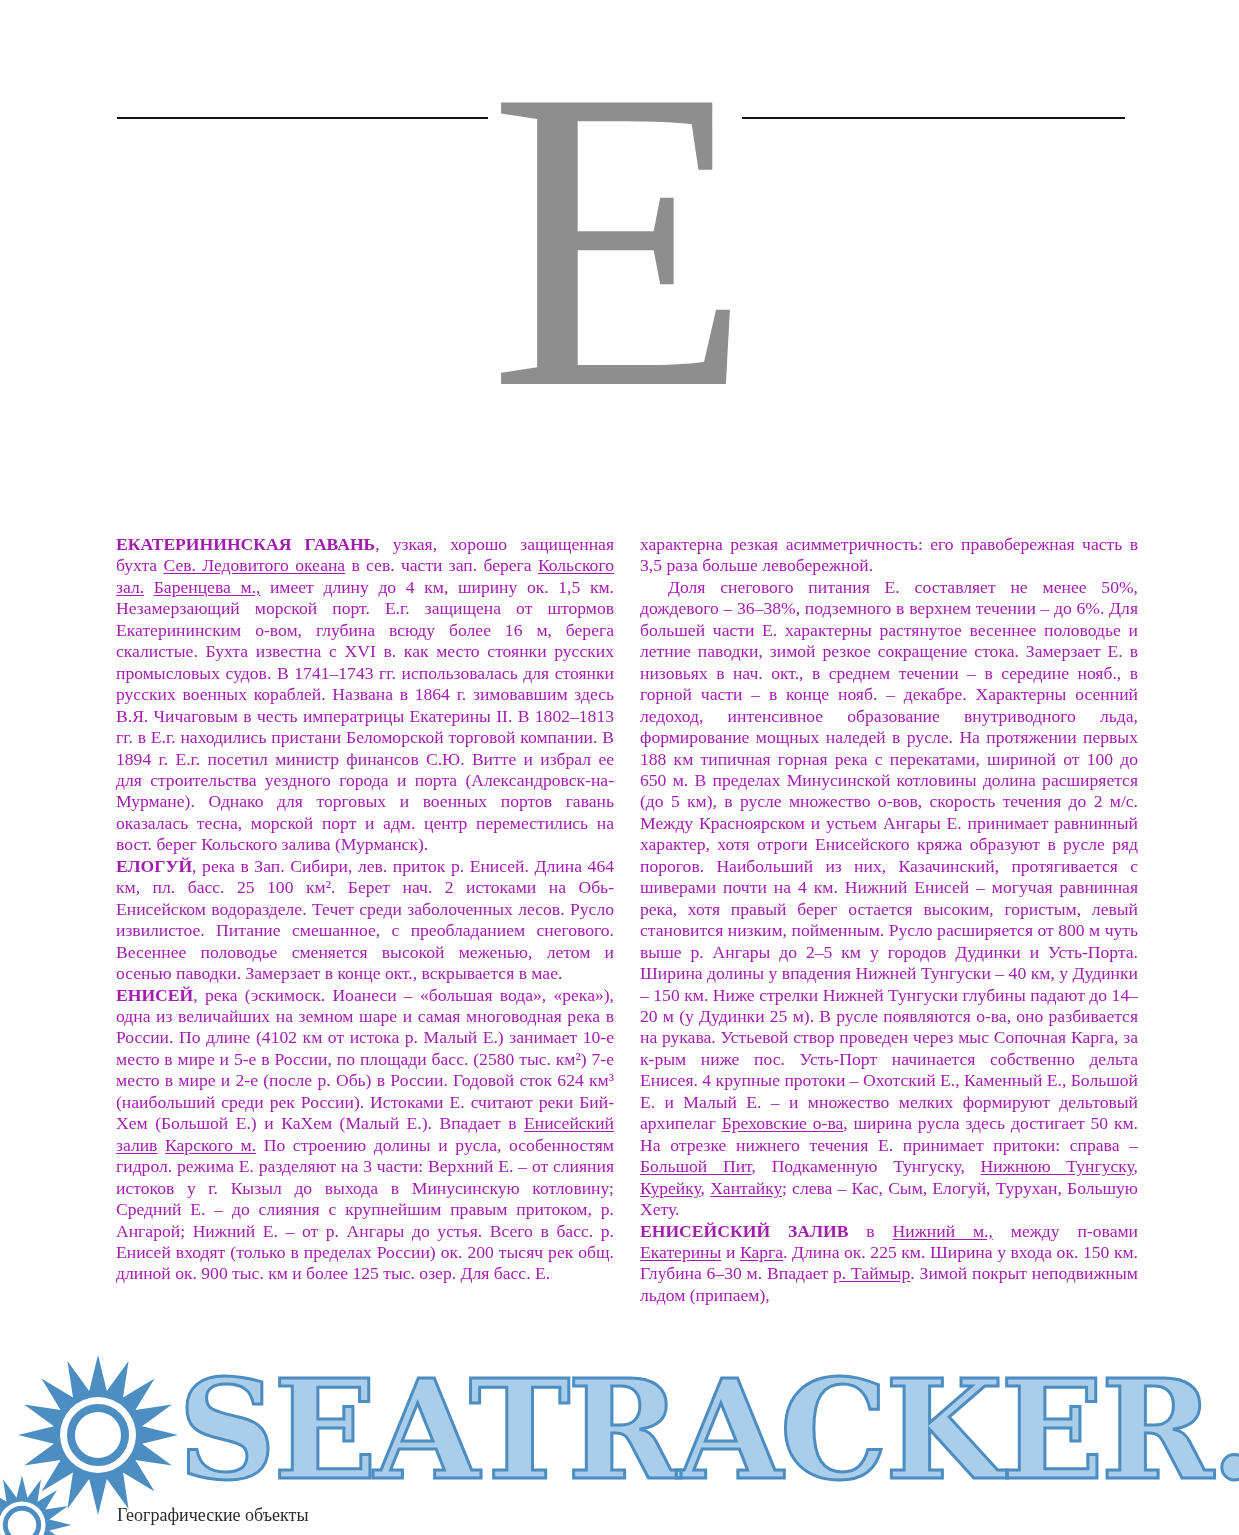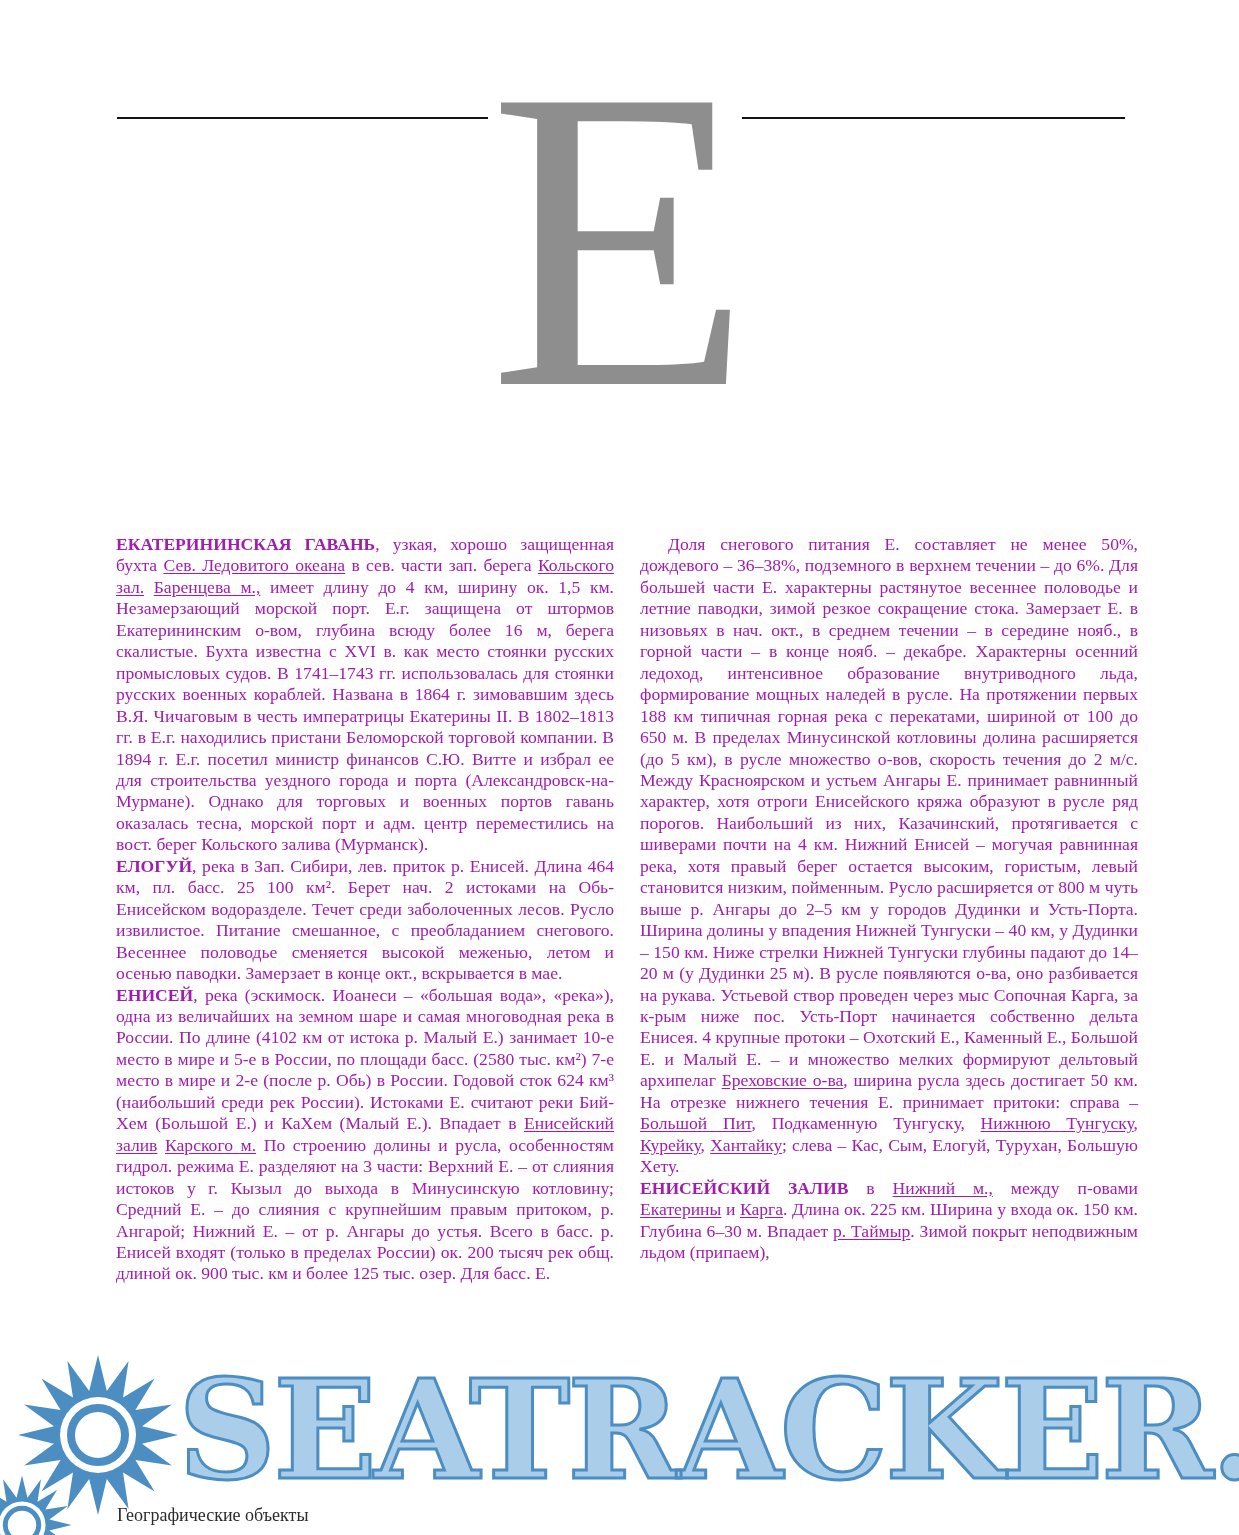--- a/index.html
+++ b/index.html
@@ -87,20 +87,21 @@
 
   <div class="section-letter">Е</div>
 
   <div class="column left" id="col-left">
       <p class="para"><span class="b">ЕКАТЕРИНИНСКАЯ ГАВАНЬ</span><span>, узкая, хорошо защищенная бухта </span><span class="u">Сев. Ледовитого океана</span><span> в сев. части зап. берега </span><span class="u">Кольского зал.</span><span> </span><span class="u">Баренцева м.,</span><span> имеет длину до 4 км, ширину ок. 1,5 км. Незамерзающий морской порт. Е.г. защищена от штормов Екатерининским о-вом, глубина всюду более 16 м, берега скалистые. Бухта известна с XVI в. как место стоянки русских промысловых судов. В 1741–1743 гг. использовалась для стоянки русских военных кораблей. Названа в 1864 г. зимовавшим здесь В.Я. Чичаговым в честь императрицы Екатерины II. В 1802–1813 гг. в Е.г. находились пристани Беломорской торговой компании. В 1894 г. Е.г. посетил министр финансов С.Ю. Витте и избрал ее для строительства уездного города и порта (Александровск-на-Мурмане). Однако для торговых и военных портов гавань оказалась тесна, морской порт и адм. центр переместились на вост. берег Кольского залива (Мурманск).</span></p>
       <p class="para"><span class="b">ЕЛОГУЙ</span><span>, река в Зап. Сибири, лев. приток р. Енисей. Длина 464 км, пл. басс. 25 100 км². Берет нач. 2 истоками на Обь-Енисейском водоразделе. Течет среди заболоченных лесов. Русло извилистое. Питание смешанное, с преобладанием снегового. Весеннее половодье сменяется высокой меженью, летом и осенью паводки. Замерзает в конце окт., вскрывается в мае.</span></p>
       <p class="para"><span class="b">ЕНИСЕЙ</span><span>, река (эскимоск. Иоанеси – «большая вода», «река»), одна из величайших на земном шаре и самая многоводная река в России. По длине (4102 км от истока р. Малый Е.) занимает 10-е место в мире и 5-е в России, по площади басс. (2580 тыс. км²) 7-е место в мире и 2-е (после р. Обь) в России. Годовой сток 624 км³ (наибольший среди рек России). Истоками Е. считают реки Бий-Хем (Большой Е.) и КаХем (Малый Е.). Впадает в </span><span class="u">Енисейский залив</span><span> </span><span class="u">Карского м.</span><span> По строению долины и русла, особенностям гидрол. режима Е. разделяют на 3 части: Верхний Е. – от слияния истоков у г. Кызыл до выхода в Минусинскую котловину; Средний Е. – до слияния с крупнейшим правым притоком, р. Ангарой; Нижний Е. – от р. Ангары до устья. Всего в басс. р. Енисей входят (только в пределах России) ок. 200 тысяч рек общ. длиной ок. 900 тыс. км и более 125 тыс. озер. Для басс. Е.</span></p>
     </div>
 
   <div class="column right" id="col-right">
+      <p class="para"><span>характерна резкая асимметричность: его правобережная часть в 3,5 раза больше левобережной.</span></p>
       <p class="para indent"><span>Доля снегового питания Е. составляет не менее 50%, дождевого – 36–38%, подземного в верхнем течении – до 6%. Для большей части Е. характерны растянутое весеннее половодье и летние паводки, зимой резкое сокращение стока. Замерзает Е. в низовьях в нач. окт., в среднем течении – в середине нояб., в горной части – в конце нояб. – декабре. Характерны осенний ледоход, интенсивное образование внутриводного льда, формирование мощных наледей в русле. На протяжении первых 188 км типичная горная река с перекатами, шириной от 100 до 650 м. В пределах Минусинской котловины долина расширяется (до 5 км), в русле множество о-вов, скорость течения до 2 м/с. Между Красноярском и устьем Ангары Е. принимает равнинный характер, хотя отроги Енисейского кряжа образуют в русле ряд порогов. Наибольший из них, Казачинский, протягивается с шиверами почти на 4 км. Нижний Енисей – могучая равнинная река, хотя правый берег остается высоким, гористым, левый становится низким, пойменным. Русло расширяется от 800 м чуть выше р. Ангары до 2–5 км у городов Дудинки и Усть-Порта. Ширина долины у впадения Нижней Тунгуски – 40 км, у Дудинки – 150 км. Ниже стрелки Нижней Тунгуски глубины падают до 14–20 м (у Дудинки 25 м). В русле появляются о-ва, оно разбивается на рукава. Устьевой створ проведен через мыс Сопочная Карга, за к-рым ниже пос. Усть-Порт начинается собственно дельта Енисея. 4 крупные протоки – Охотский Е., Каменный Е., Большой Е. и Малый Е. – и множество мелких формируют дельтовый архипелаг </span><span class="u">Бреховские о-ва</span><span>, ширина русла здесь достигает 50 км. На отрезке нижнего течения Е. принимает притоки: справа – </span><span class="u">Большой Пит</span><span>, Подкаменную Тунгуску, </span><span class="u">Нижнюю Тунгуску</span><span>, </span><span class="u">Курейку</span><span>, </span><span class="u">Хантайку</span><span>; слева – Кас, Сым, Елогуй, Турухан, Большую Хету.</span></p>
       <p class="para"><span class="b">ЕНИСЕЙСКИЙ ЗАЛИВ</span><span> в </span><span class="u">Нижний м.,</span><span> между п-овами </span><span class="u">Екатерины</span><span> и </span><span class="u">Карга</span><span>. Длина ок. 225 км. Ширина у входа ок. 150 км. Глубина 6–30 м. Впадает </span><span class="u">р. Таймыр</span><span>. Зимой покрыт неподвижным льдом (припаем),</span></p>
     </div>
 
   <div class="footer">Географические объекты</div>
 
   <div class="watermark">
     <svg class="sun-svg" width="260" height="200" viewBox="0 0 260 200">
       <g transform="translate(118,95)">
         <polygon fill="#2d7ab8" points="80,0 44.1,8.8 73.9,30.6 37.4,25 56.6,56.6 25,37.4 30.6,73.9 8.8,44.1 0,80 -8.8,44.1 -30.6,73.9 -25,37.4 -56.6,56.6 -37.4,25 -73.9,30.6 -44.1,8.8 -80,0 -44.1,-8.8 -73.9,-30.6 -37.4,-25 -56.6,-56.6 -25,-37.4 -30.6,-73.9 -8.8,-44.1 0,-80 8.8,-44.1 30.6,-73.9 25,-37.4 56.6,-56.6 37.4,-25 73.9,-30.6 44.1,-8.8"></polygon>

